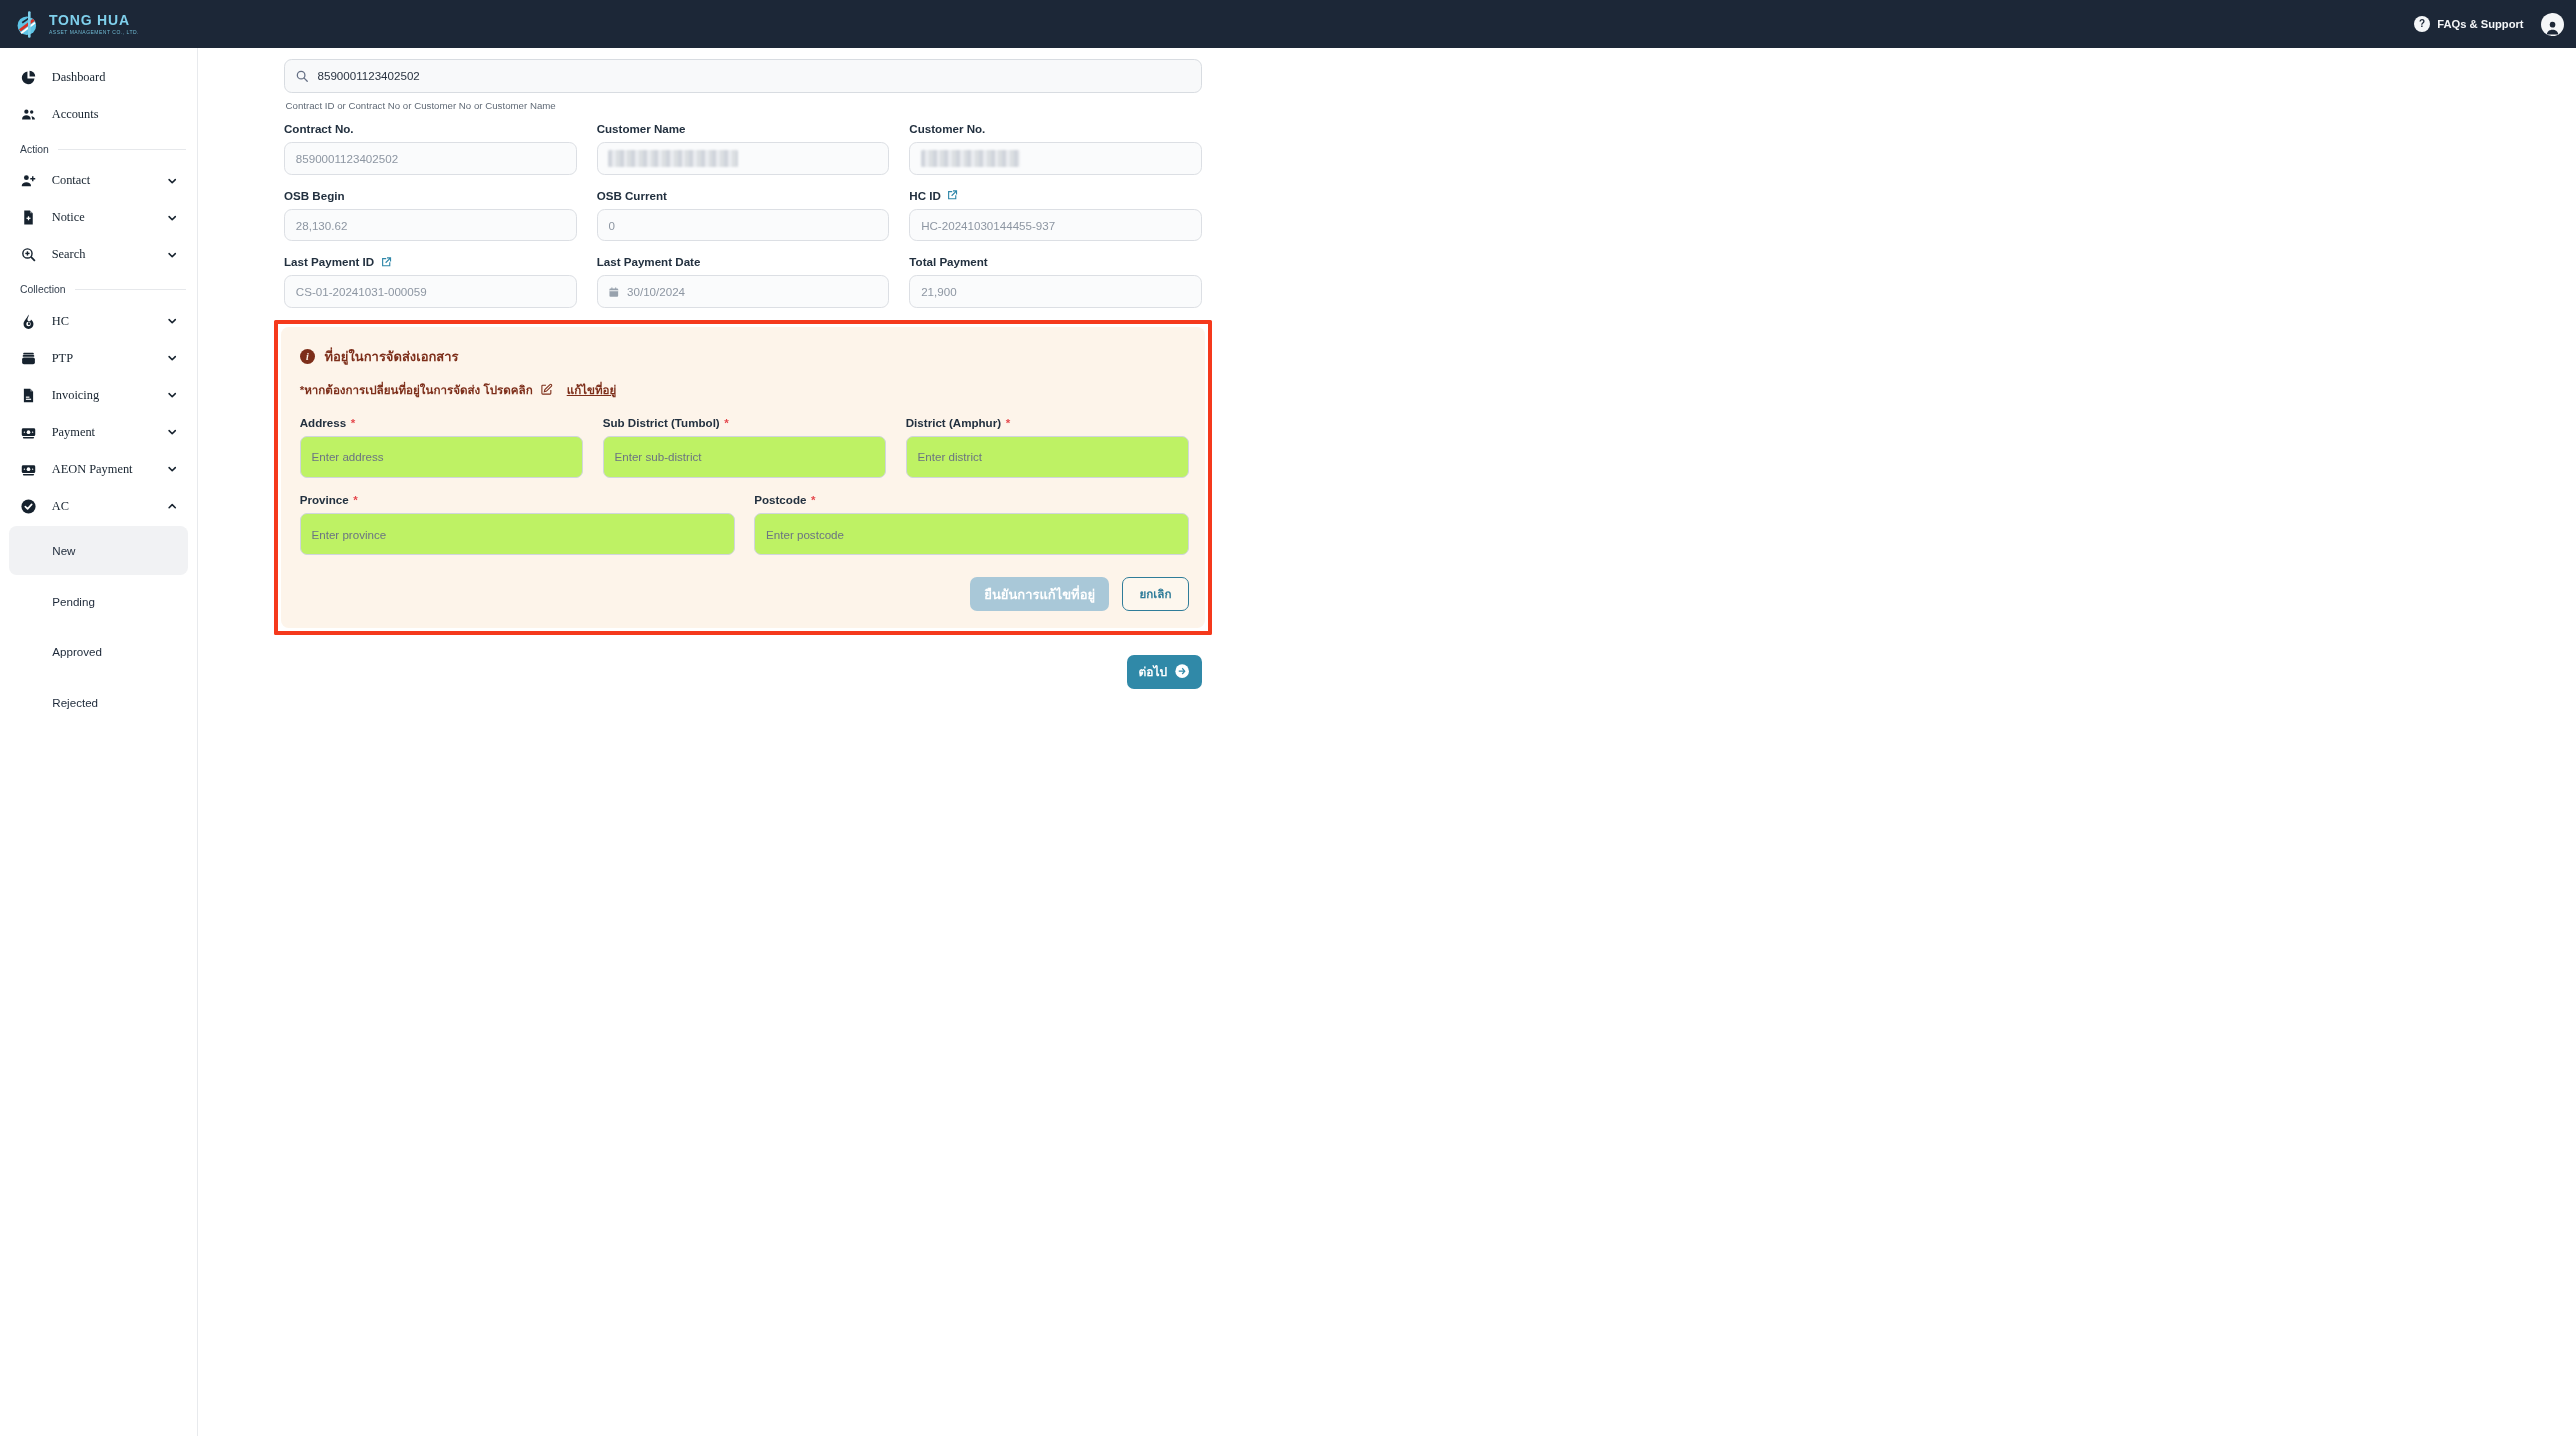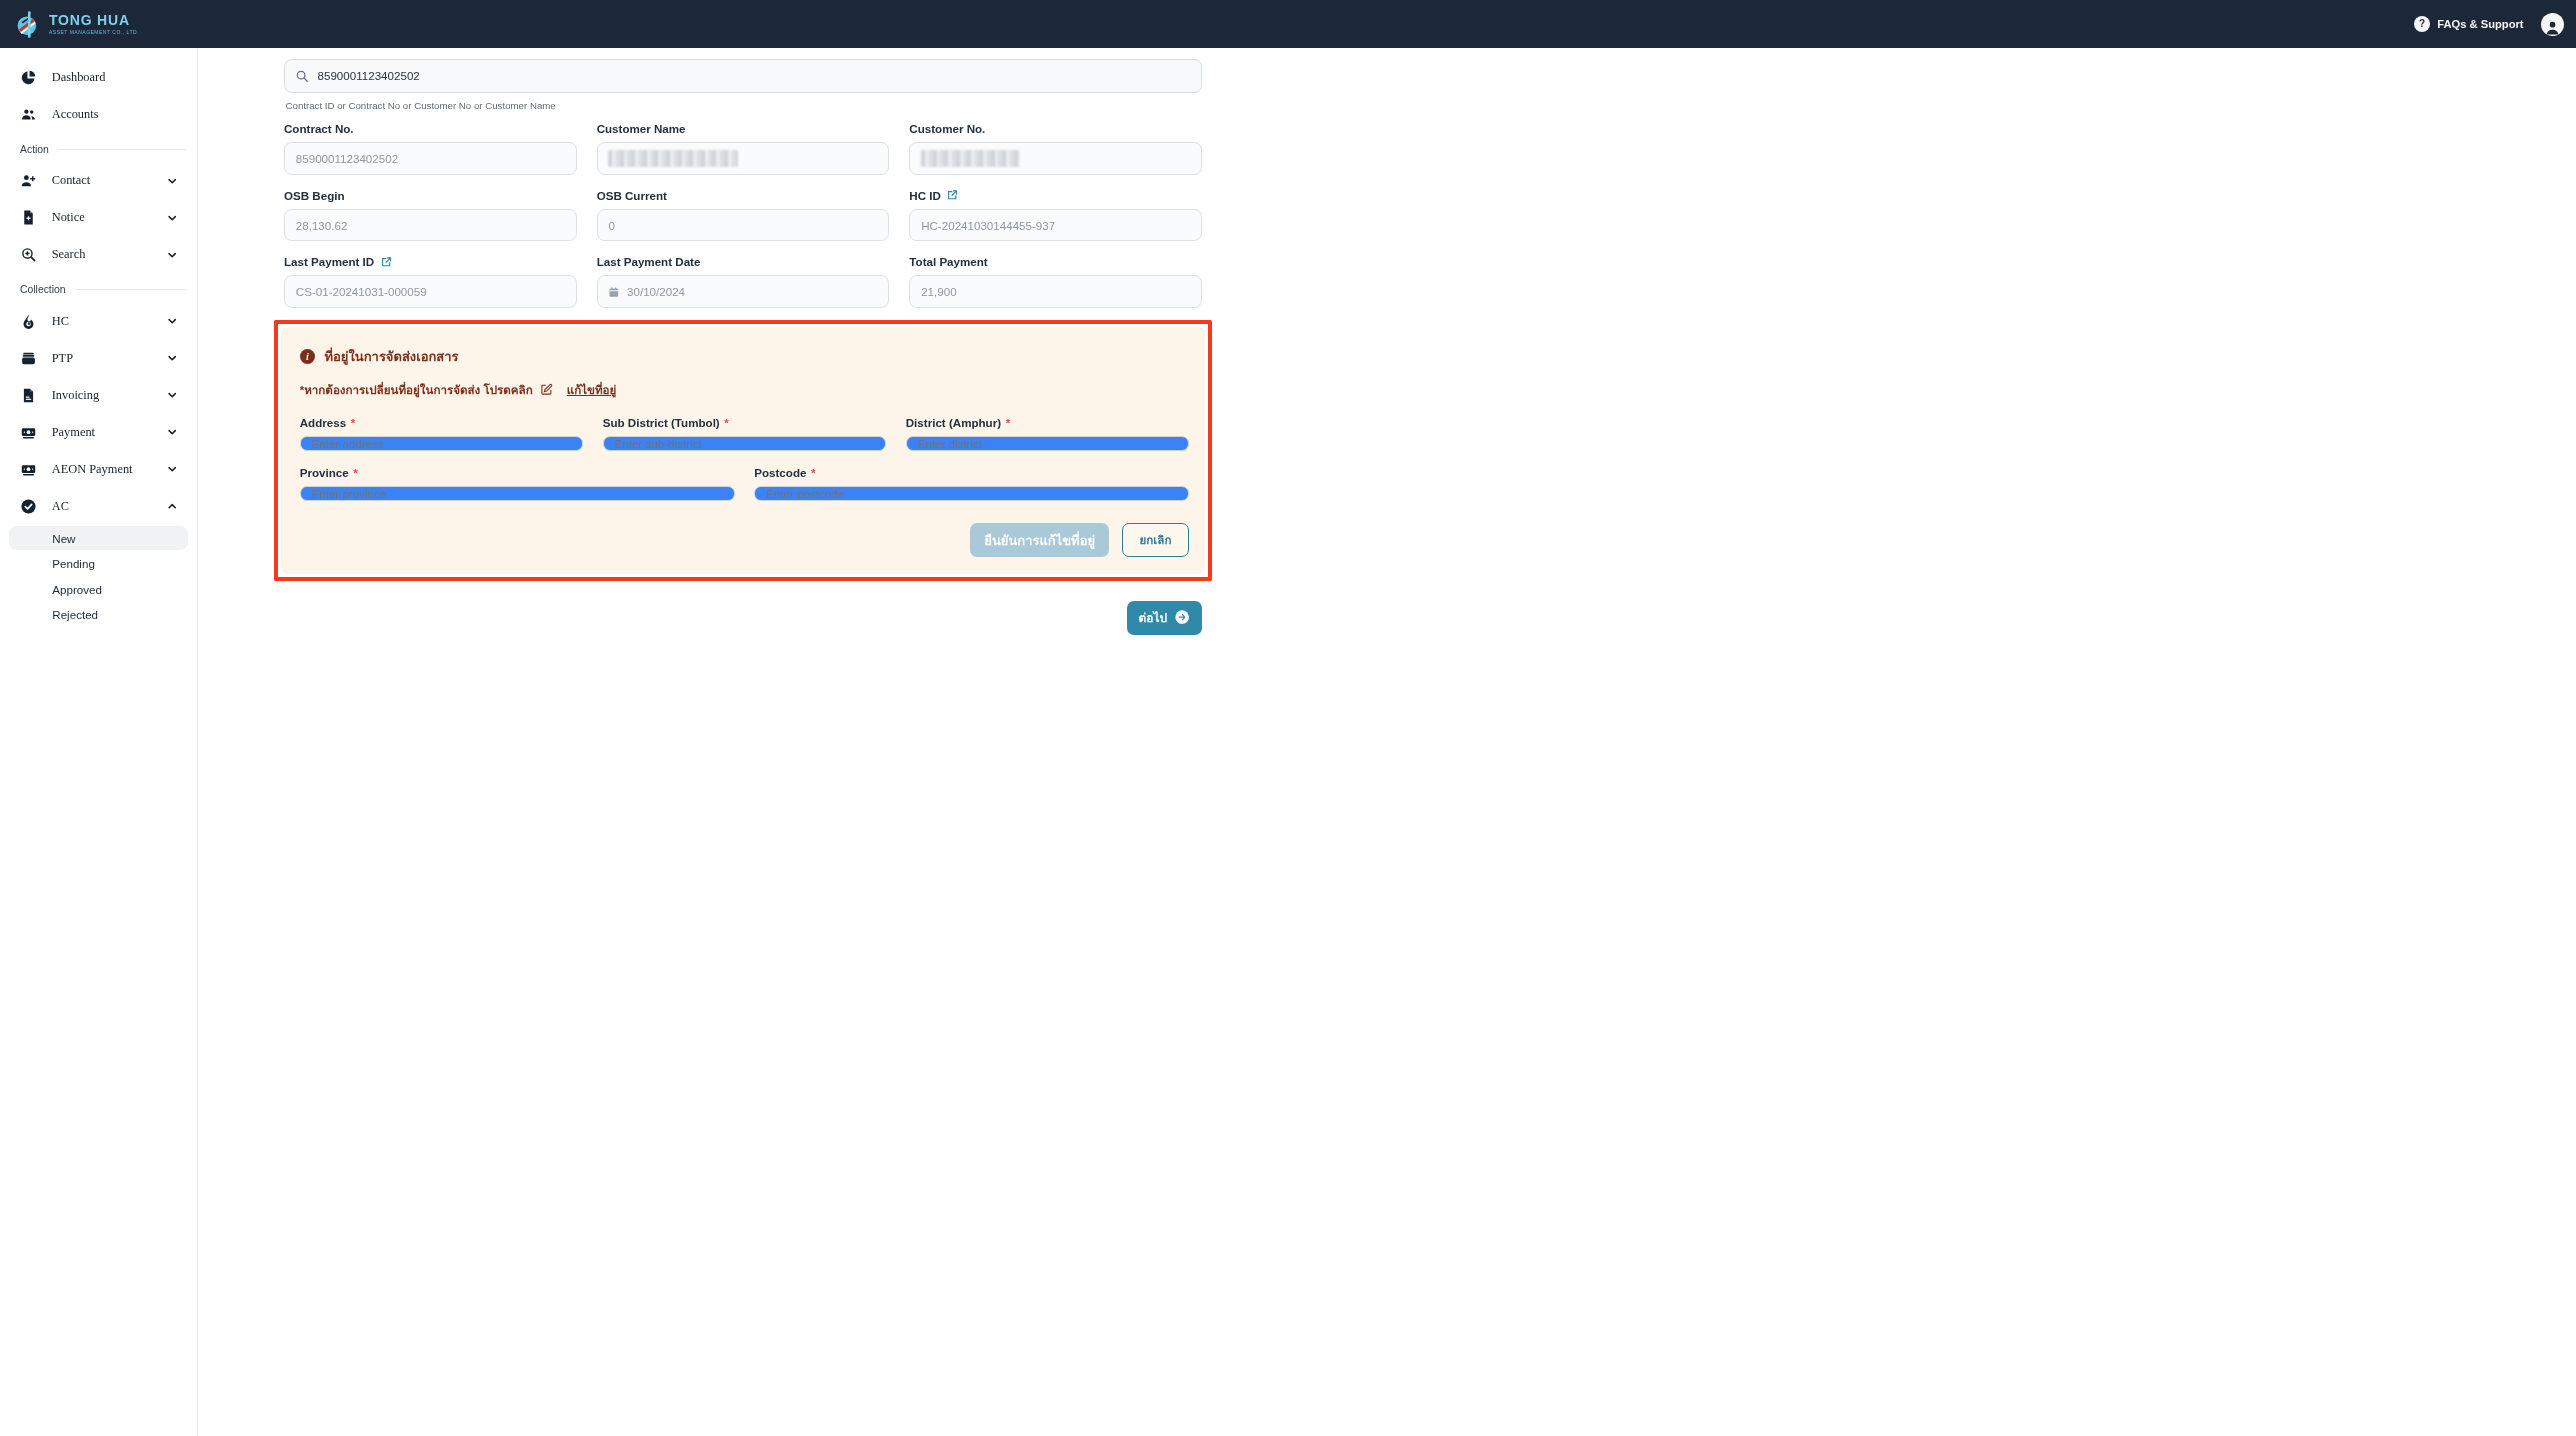--- a/index.html
+++ b/index.html
@@ -39,21 +39,21 @@
   }
   .side-item .ic { width:17px; height:17px; flex:0 0 17px; color:#16222e; display:flex; align-items:center; justify-content:center; }
   .side-item .lbl { flex:1; }
   .side-item .chev { width:12.4px; height:12.4px; color:#16222e; }
   .side-section {
     display:flex; align-items:center; gap:9.3px; padding:10.8px 10.8px 7.7px 20px;
     font-size:10.4px; color:#333f4e;
   }
   .side-section::after { content:""; flex:1; height:0.8px; background:#e6e8eb; }
   .sub-item {
-    height:24px; display:flex; align-items:center; padding-left:43px;
+    height:49px; display:flex; align-items:center; padding-left:43px;
     font-size:11.6px; color:#1d2939; cursor:pointer; margin:1.5px 9.3px;
     border-radius:7.7px;
   }
   .sub-item.active { background:#f1f2f4; }
   
   .main { position:absolute; top:48px; left:198px; width:1090px; padding:10.8px 86px 0; }
   .search-wrap { position:relative; }
   .search-input {
     width:100%; height:34px; border:0.8px solid #d8dce1; border-radius:7.7px;
     background:#f8f9fa; padding:0 12.4px 0 32.5px; font-size:11.6px; color:#2a3442;
@@ -90,21 +90,21 @@
   .panel-title .t { font-size:13px; font-weight:bold; color:#7d2e1a; }
   .panel-note { display:flex; align-items:center; gap:7px; font-size:11.6px; font-weight:bold; color:#7d2e1a; margin-bottom:17px; }
   .edit-link { display:flex; align-items:center; gap:14px; cursor:pointer; }
   .edit-link .pencil { width:13px; height:13px; color:#7d2e1a; }
   .edit-link .lnk { text-decoration:underline; }
   .agrid3 { display:grid; grid-template-columns:1fr 1fr 1fr; gap:19.4px; margin-bottom:15.5px; }
   .agrid2 { display:grid; grid-template-columns:1fr 1fr; gap:19.4px; }
   .a-label { display:flex; align-items:center; gap:4.6px; font-size:11.6px; font-weight:bold; color:#22303f; margin-bottom:7px; }
   .req { color:#e5484d; font-weight:bold; }
   .a-input {
-    width:100%; height:15px; border:0.8px solid #d0d5dd; border-radius:7px; background:#3b82f6;
+    width:100%; height:42px; border:0.8px solid #d0d5dd; border-radius:7px; background:#bef264;
     padding:0 10.8px; font-size:11.6px; color:#2a3442; font-family:inherit; outline:none;
   }
   .a-input::placeholder { color:#6b7482; }
   .panel-actions { display:flex; justify-content:flex-end; gap:12.4px; margin-top:21.7px; }
   .btn-confirm {
     background:#a9c8d8; color:#ffffff; border:none; border-radius:7px;
     font-size:13px; font-weight:bold; padding:0 14px; height:34px; font-family:inherit; cursor:default;
   }
   .btn-cancel {
     background:#fdf7ee; color:#2f7c99; border:1.2px solid #2f7c99; border-radius:7px;

